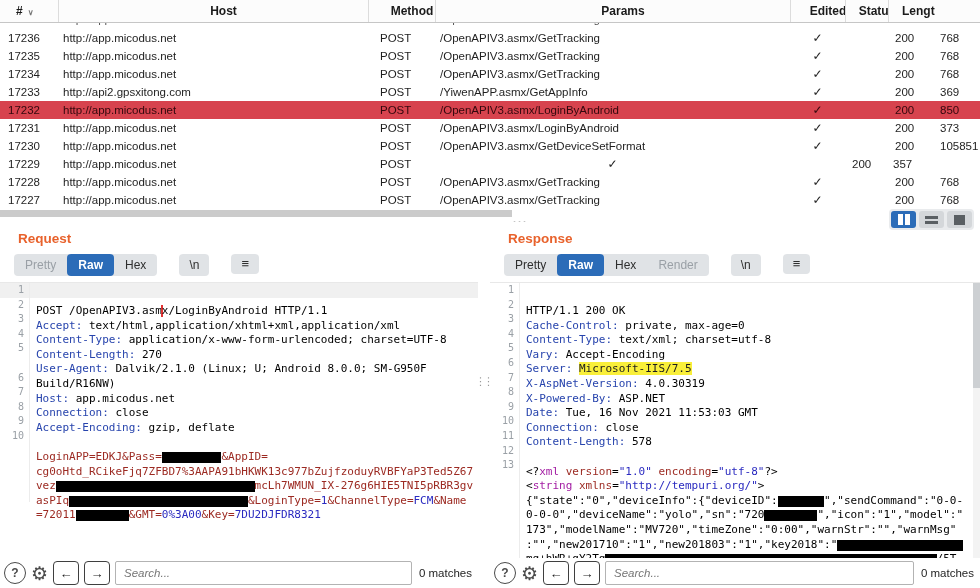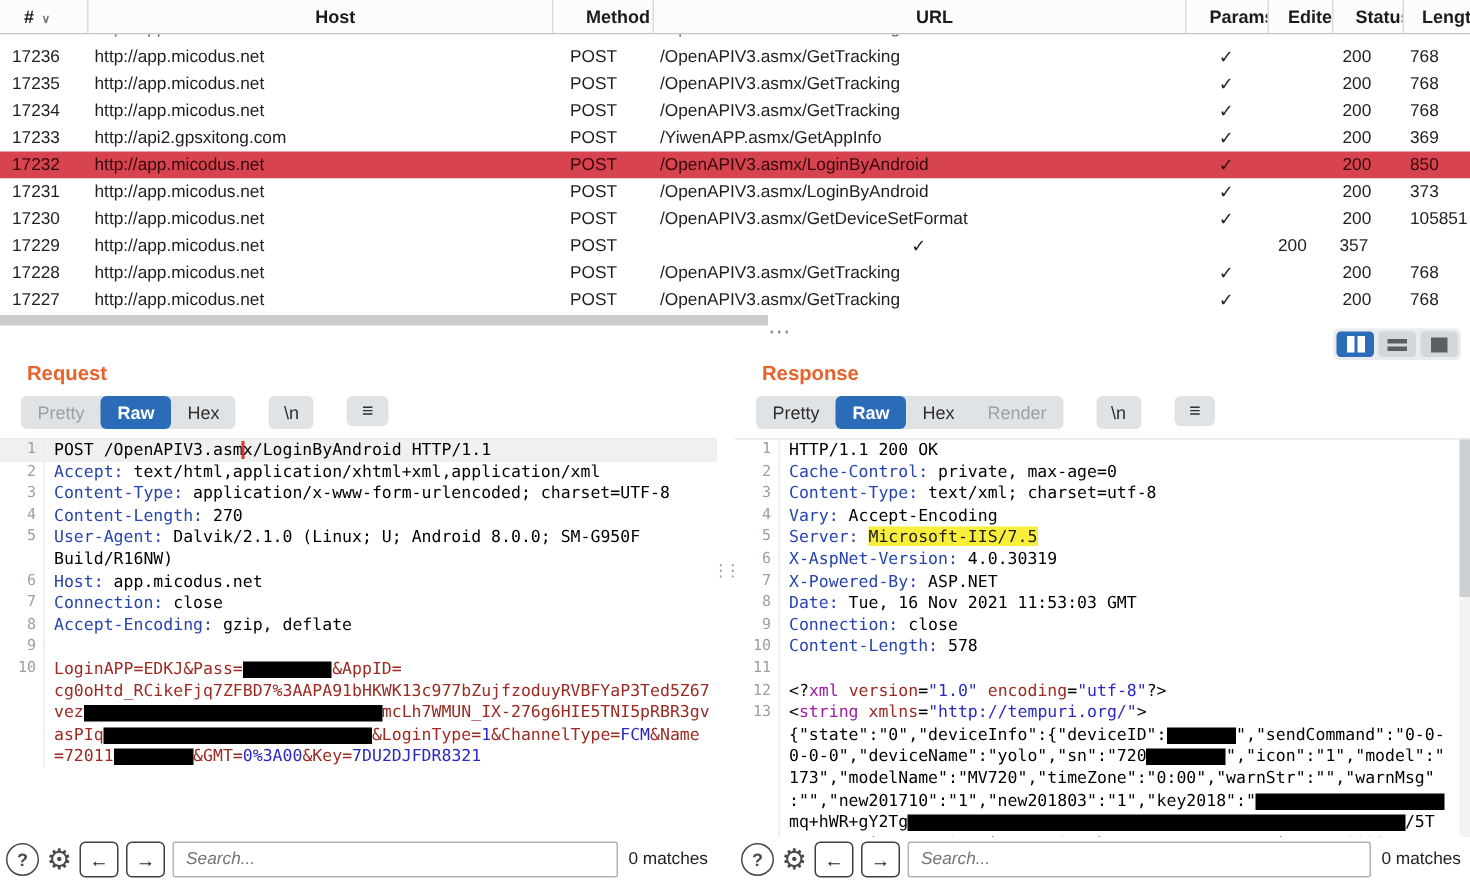--- a/index.html
+++ b/index.html
@@ -25,39 +25,39 @@
   .c-params{text-align:center;font-size:12px;}.c-edited{}
   .c-status{padding-left:7px;}.c-length{padding-left:5px;overflow:hidden;}
 
   .hscroll{position:absolute;top:210px;left:0;width:512px;height:7px;background:#cbcbcb;}
   .hsplit-handle{position:absolute;top:216px;left:500px;width:40px;text-align:center;
                  color:#8f8f8f;font-size:15px;line-height:12px;letter-spacing:1px;cursor:row-resize;}
   .vsplit-handle{position:absolute;left:475px;top:376px;color:#9a9a9a;font-size:11px;
                  letter-spacing:-3px;line-height:11px;cursor:col-resize;}
 
   
-  .panel{position:absolute;top:232px;bottom:0;background:#fff;}
+  .panel{position:absolute;top:222px;bottom:0;background:#fff;}
   .panel.req{left:0;width:478px;}
   .panel.resp{left:490px;width:490px;}
   .p-title{margin:9px 0 0 18px;font-size:13.5px;font-weight:bold;}
   .tabs{display:flex;align-items:flex-start;gap:22px;margin:8px 0 0 14px;height:23px;}
   .tab-group{display:flex;background:#e0e3e6;border-radius:4px;}
   .tab{padding:4px 11px;font-size:12px;color:#2e2e2e;border-radius:4px;cursor:pointer;}
   .tab.active{color:#fff;font-weight:bold;}
   .tab.disabled{color:#9aa0a6;cursor:default;}
   .aux-tab{background:#e0e3e6;border-radius:4px;padding:4px 10px;font-size:12px;color:#2e2e2e;cursor:pointer;}
   .menu-tab{font-weight:bold;font-size:13px;line-height:12px;}
 
   .code-area{position:absolute;top:60px;left:0;right:0;bottom:28px;overflow:hidden;
              border-top:1px solid #e8e8e8;font-family:"DejaVu Sans Mono",monospace;font-size:11px;}
   .code-line{display:flex;height:14.6px;line-height:14.6px;white-space:pre;}
   .code-line.hl-line{background:#f0f0f0;}
   .gutter{width:24px;min-width:24px;text-align:right;padding-right:5px;color:#9aa0a6;
           font-size:10px;border-right:1px solid #ececec;margin-right:6px;}
-  .code{white-space:pre;}
+  .code{white-space:pre;margin-top:21px;}
   .seg-h{color:#2744ad;}
   .seg-pn{color:#9c2a22;}
   .seg-pv{color:#2a2ac0;}
   .seg-tag{color:#a21ca2;}
   .seg-attr{color:#9c2a22;}
   .seg-str{color:#2a2ac0;}
   .seg-hl{background:#f9ef3a;color:#1c1c1c;}
   .seg-r{display:inline-block;background:#000;height:11px;transform:translateY(2px);}
   .seg-caret{display:inline-block;width:2px;height:12px;background:#e03232;
              vertical-align:middle;margin:0 -1px;}
@@ -89,21 +89,20 @@
   .vthumb{position:absolute;top:0;left:0;width:7px;height:105px;background:#cdd0d3;}
 </style>
 </head>
 <body>
 
 <div class="table-wrap">
   <div class="t-header" id="table-header">
       <div class="hc">#<span class="hdr-chevron">∨</span></div>
       <div class="hc">Host</div>
       <div class="hc">Method</div>
-      <div class="hc">URL</div>
       <div class="hc">Params</div>
       <div class="hc">Edited</div>
       <div class="hc">Status</div>
       <div class="hc">Length</div>
     </div>
   <div class="sliver">
     <div class="t-row" id="partial-row">
         <span class="c-id"></span>
         <span class="c-host">http://app.micodus.net</span>
         <span class="c-method">POST</span>

